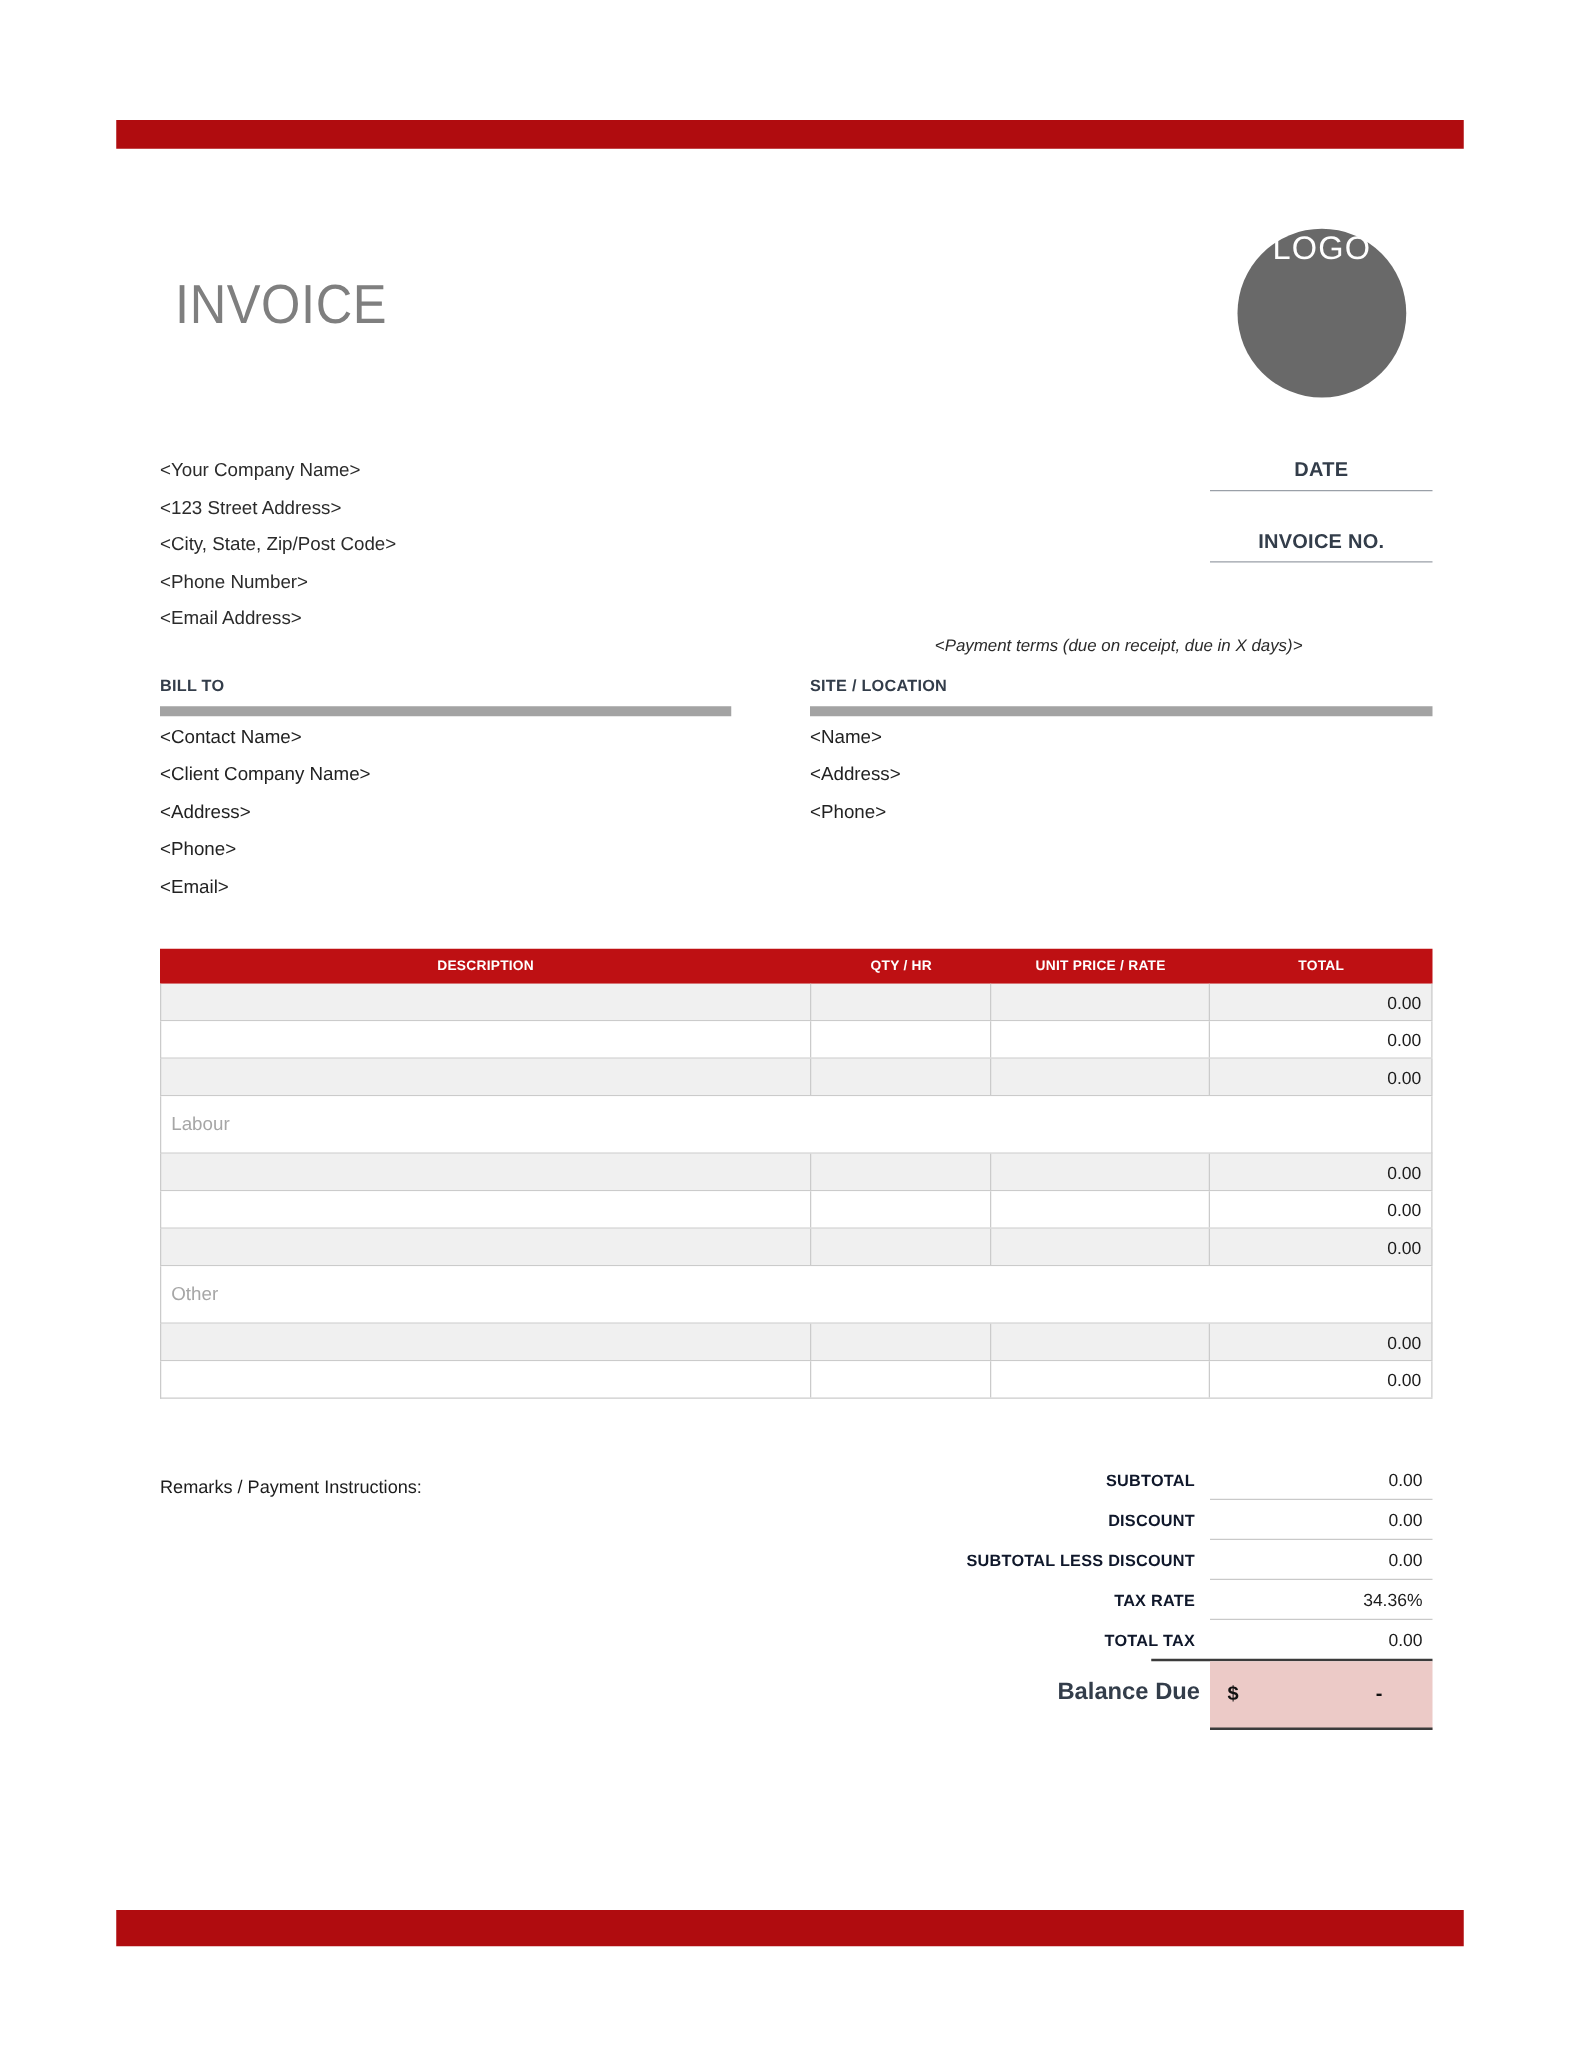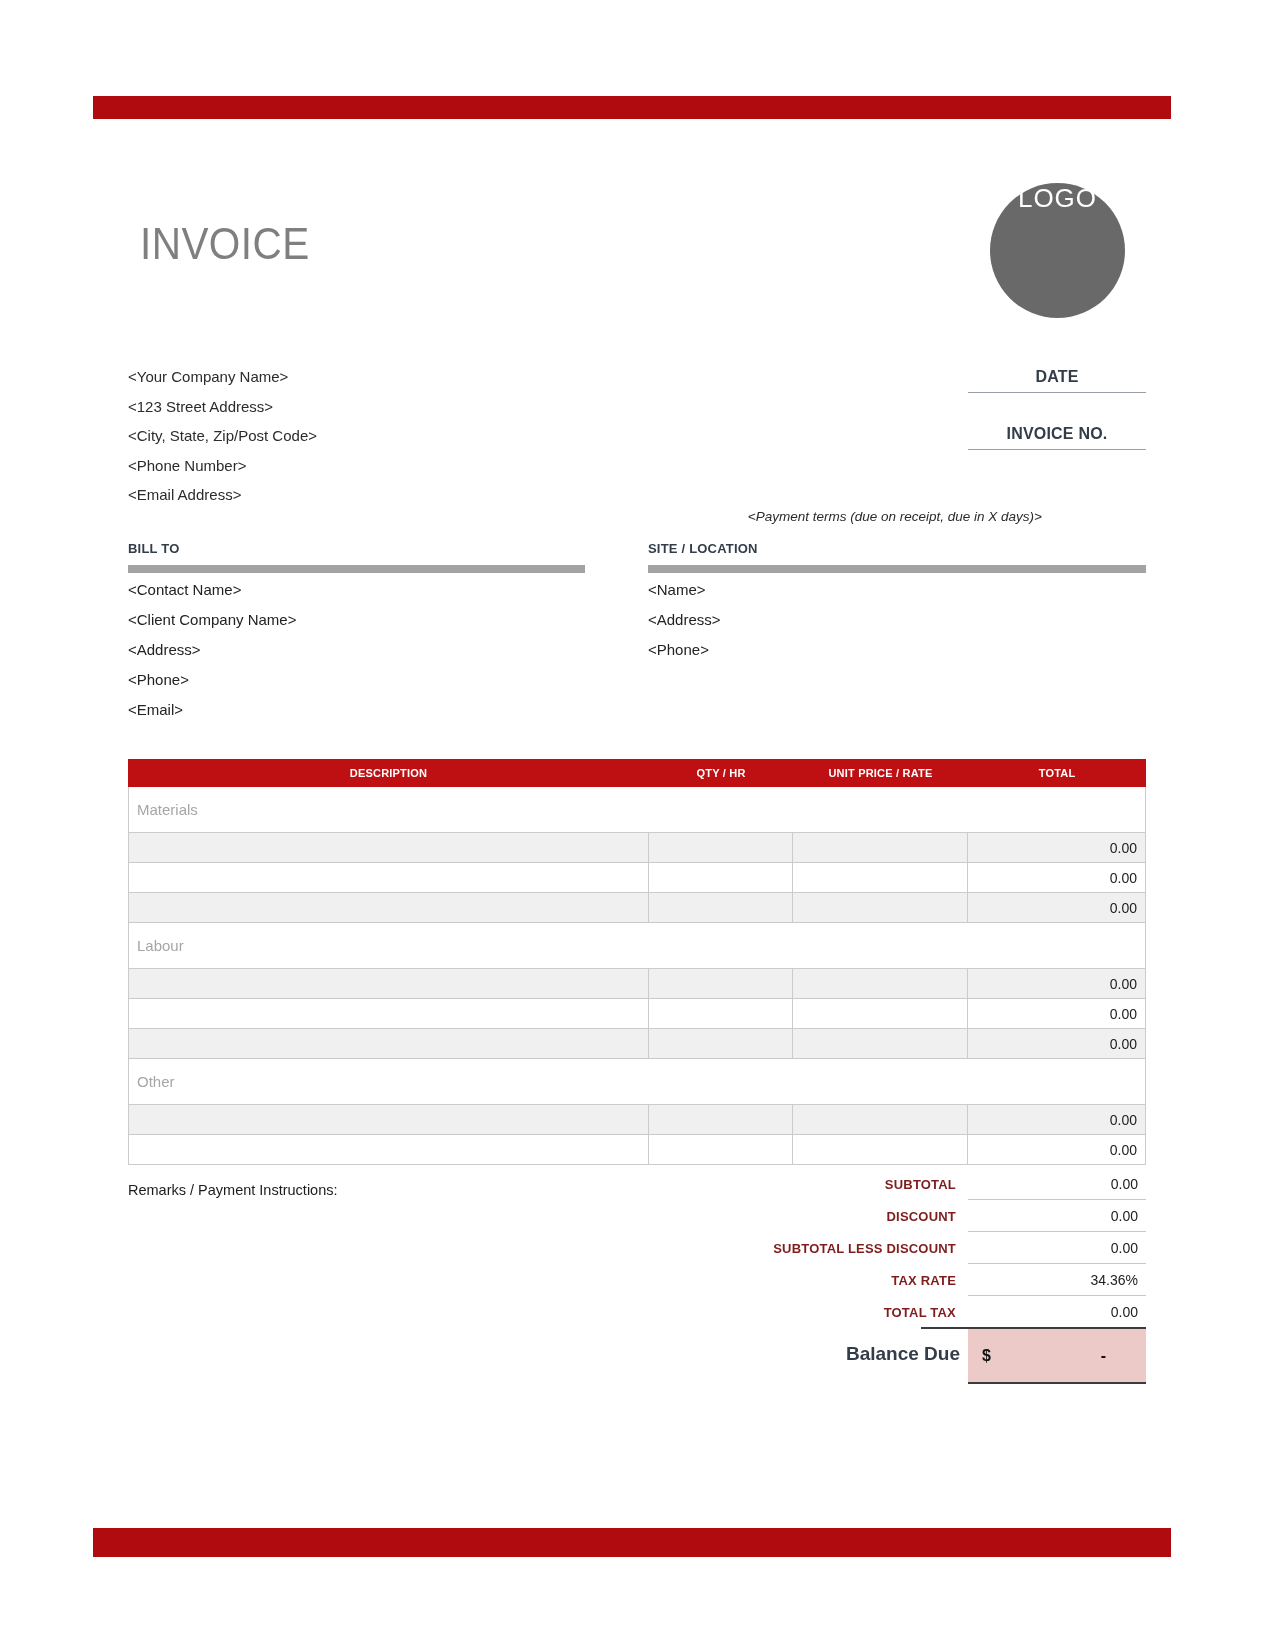--- a/index.html
+++ b/index.html
@@ -45,21 +45,21 @@
   .irow{display:flex;height:30px;box-sizing:border-box;border-left:1px solid #cbcbcb;border-bottom:1px solid #cbcbcb;}
   .irow .c{border-right:1px solid #cbcbcb;height:100%;display:flex;align-items:center;}
   .irow.gray{background:#F0F0F0;}
   .irow.white{background:#fff;}
   .irow .c.total{justify-content:flex-end;padding-right:8px;font-size:14px;color:#1c1c1c;}
   
   .remarks{left:128px;top:1182px;font-size:14.5px;color:#1c1c1c;}
   
   .summary{left:128px;top:1168px;width:1018px;}
   .srow{display:flex;height:32px;align-items:center;}
-  .srow .slabel{flex:1;text-align:right;padding-right:12px;font-size:13px;font-weight:bold;color:#7f1d1d;letter-spacing:.2px;}
+  .srow .slabel{flex:1;text-align:right;padding-right:12px;font-size:13px;font-weight:bold;color:#0f172a;letter-spacing:.2px;}
   .srow .svalue{width:178px;box-sizing:border-box;height:100%;display:flex;align-items:center;justify-content:flex-end;
                 padding-right:8px;font-size:14px;color:#1c1c1c;border-bottom:1px solid #c9c9c9;}
   .srow.last .svalue{border-bottom:none;}
   
   .balance-topline{left:921px;top:1327px;width:225px;height:2px;background:#3b3b3b;}
   .balance-label{left:128px;top:1343px;width:832px;text-align:right;font-size:19px;font-weight:bold;color:#333D4A;}
   .balance-box{left:968px;top:1329px;width:178px;height:55px;background:#ECCAC7;box-sizing:border-box;
                border-bottom:2px solid #3b3b3b;display:flex;align-items:center;}
   .balance-box .cur{font-size:16px;font-weight:bold;color:#111;padding-left:14px;}
   .balance-box .amt{flex:1;text-align:right;padding-right:40px;font-size:16px;font-weight:bold;color:#111;}
@@ -112,23 +112,20 @@
   </div>
 
   <div class="abs table">
     <div class="thead">
       <div class="c desc">DESCRIPTION</div>
       <div class="c qty">QTY / HR</div>
       <div class="c unit">UNIT PRICE / RATE</div>
       <div class="c total">TOTAL</div>
     </div>
 
-    <div class="sectionrow">
-      <span>Materials</span>
-    </div>
     <div class="irow gray">
       <div class="c desc"></div>
       <div class="c qty"></div>
       <div class="c unit"></div>
       <div class="c total">0.00</div>
     </div>
     <div class="irow white">
       <div class="c desc"></div>
       <div class="c qty"></div>
       <div class="c unit"></div>

